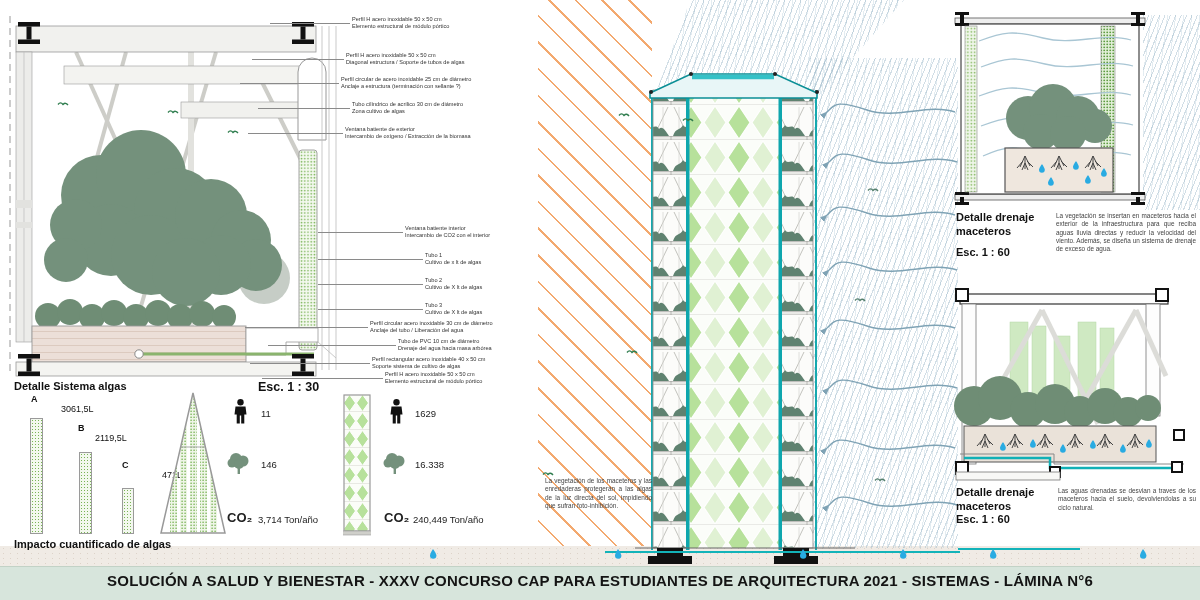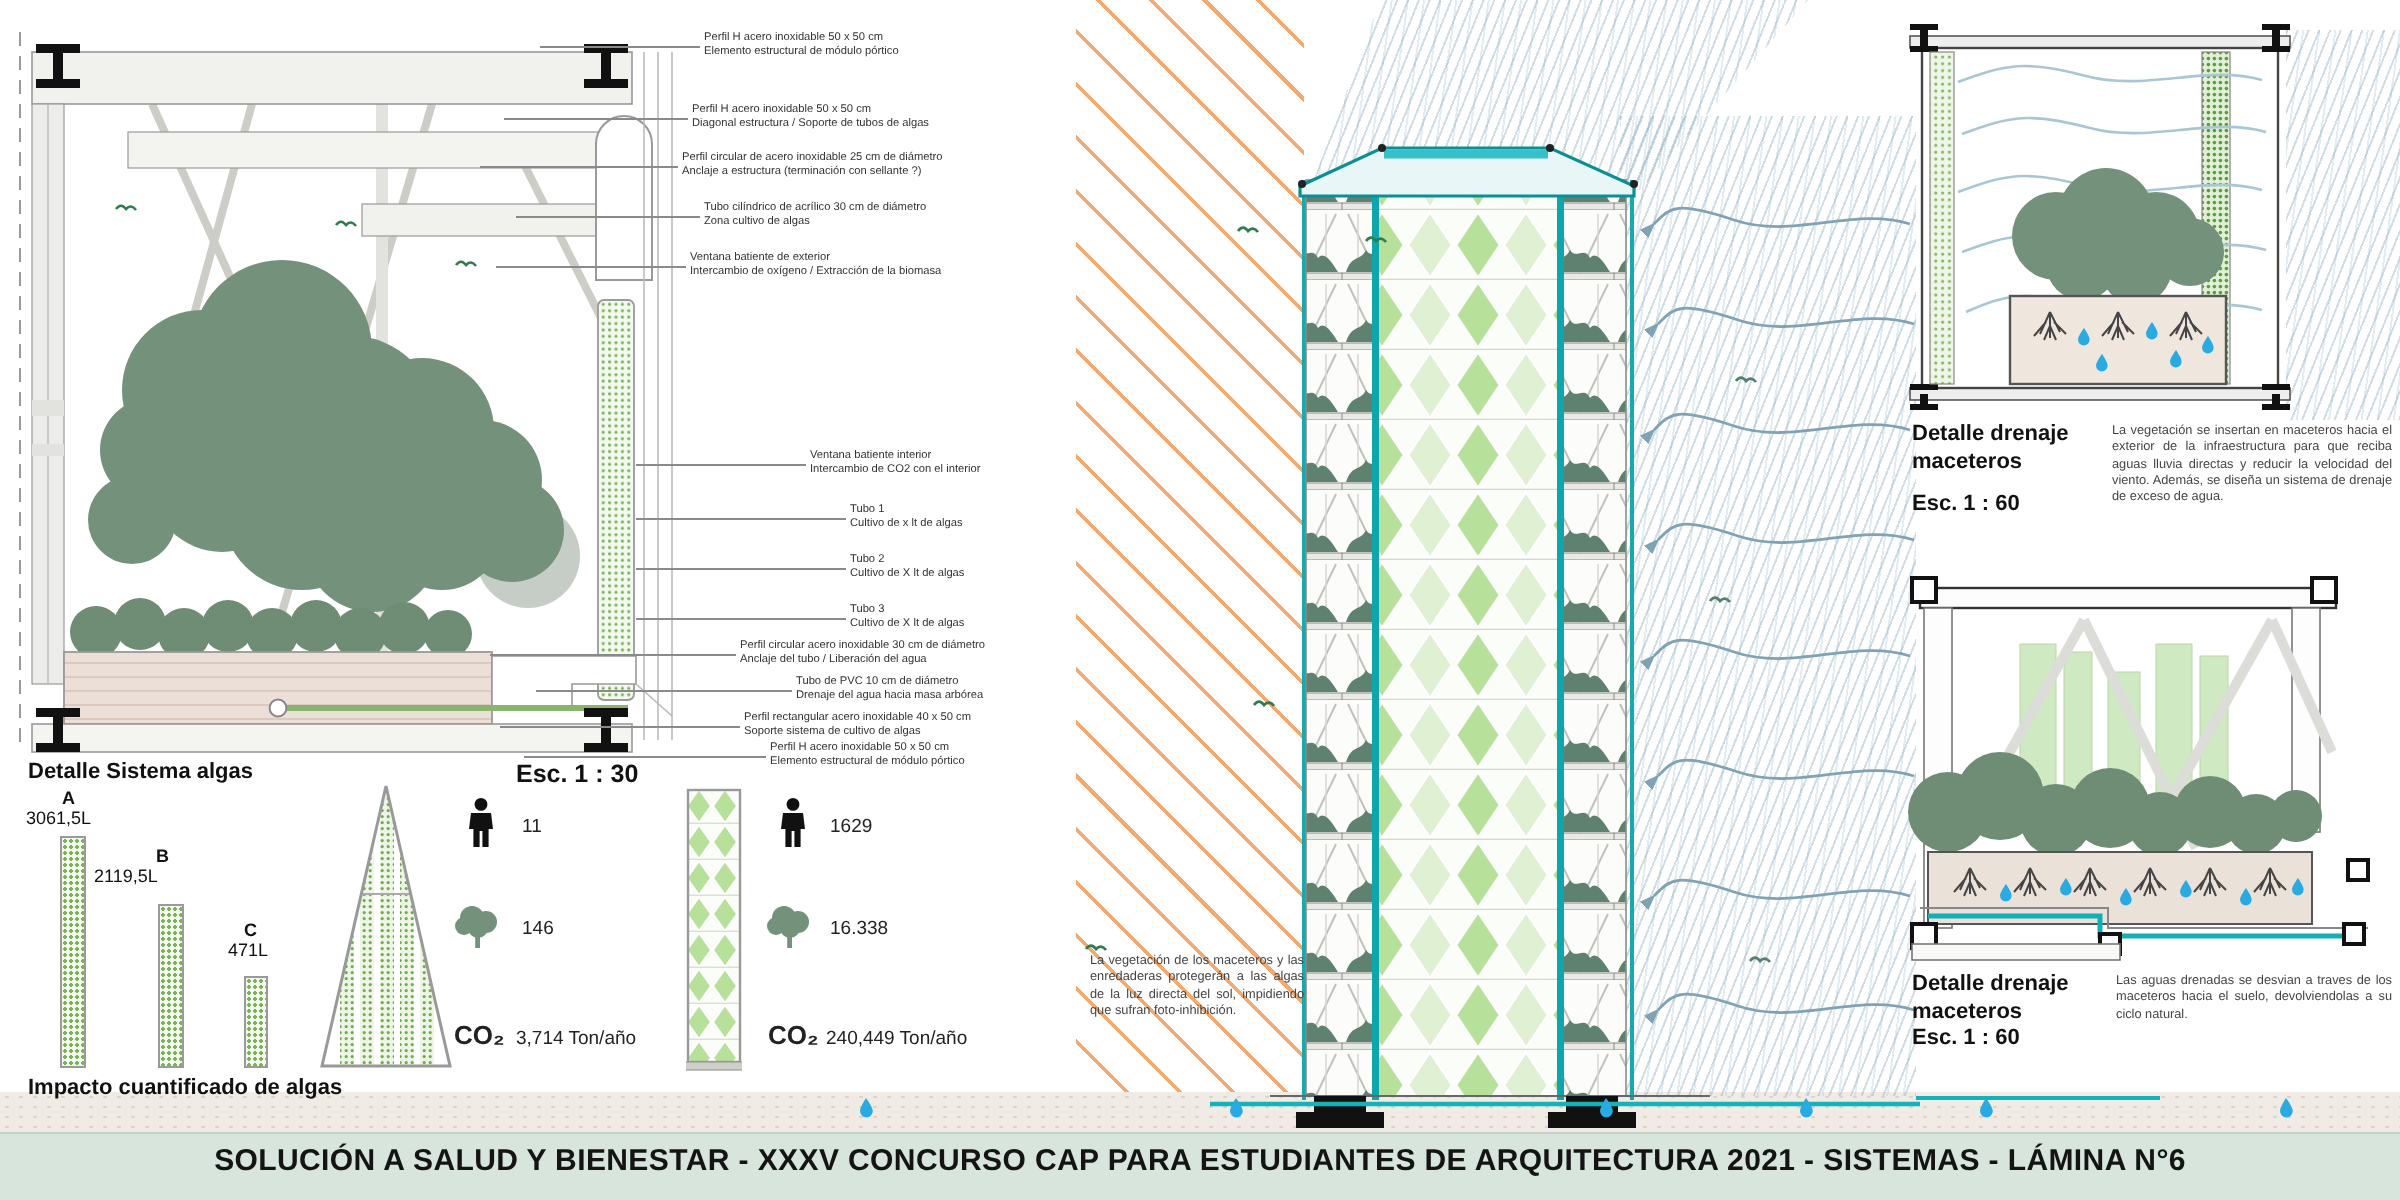--- a/index.html
+++ b/index.html
@@ -11,21 +11,21 @@
   .lead{position:absolute;height:1px;background:#8a8a8a;}
   
   .sec-title{position:absolute;font-weight:bold;font-size:11px;color:#111;}
   .sec-scale{position:absolute;font-weight:bold;font-size:12.5px;color:#111;}
   .rt-title{position:absolute;font-weight:bold;font-size:11px;line-height:1.25;color:#111;}
   .para{position:absolute;font-size:6.4px;line-height:1.3;color:#444;text-align:justify;}
   
   .bar{position:absolute;border:1px solid #9a9a9a;background-color:#f3f8ee;
        background-image:radial-gradient(#79b355 0.8px, transparent 0.95px);background-size:3px 3px;}
   .bar-label{position:absolute;font-weight:bold;font-size:9px;color:#111;}
-  .bar-value{position:absolute;font-size:9px;color:#111;}
+  .bar-value{position:absolute;font-size:9px;color:#111;margin-left:48px;}
   .stat-num{position:absolute;font-size:9.5px;color:#222;}
   .co2{position:absolute;font-weight:bold;font-size:13px;color:#222;}
   .co2-val{position:absolute;font-size:9.5px;color:#222;}
   
   .rain{position:absolute;
     background-image:
       repeating-linear-gradient(112deg, rgba(140,172,192,.40) 0 1px, transparent 1px 5px),
       repeating-linear-gradient(98deg, rgba(168,196,212,.32) 0 1px, transparent 1px 8px);
   }
   .sunrays{position:absolute;

